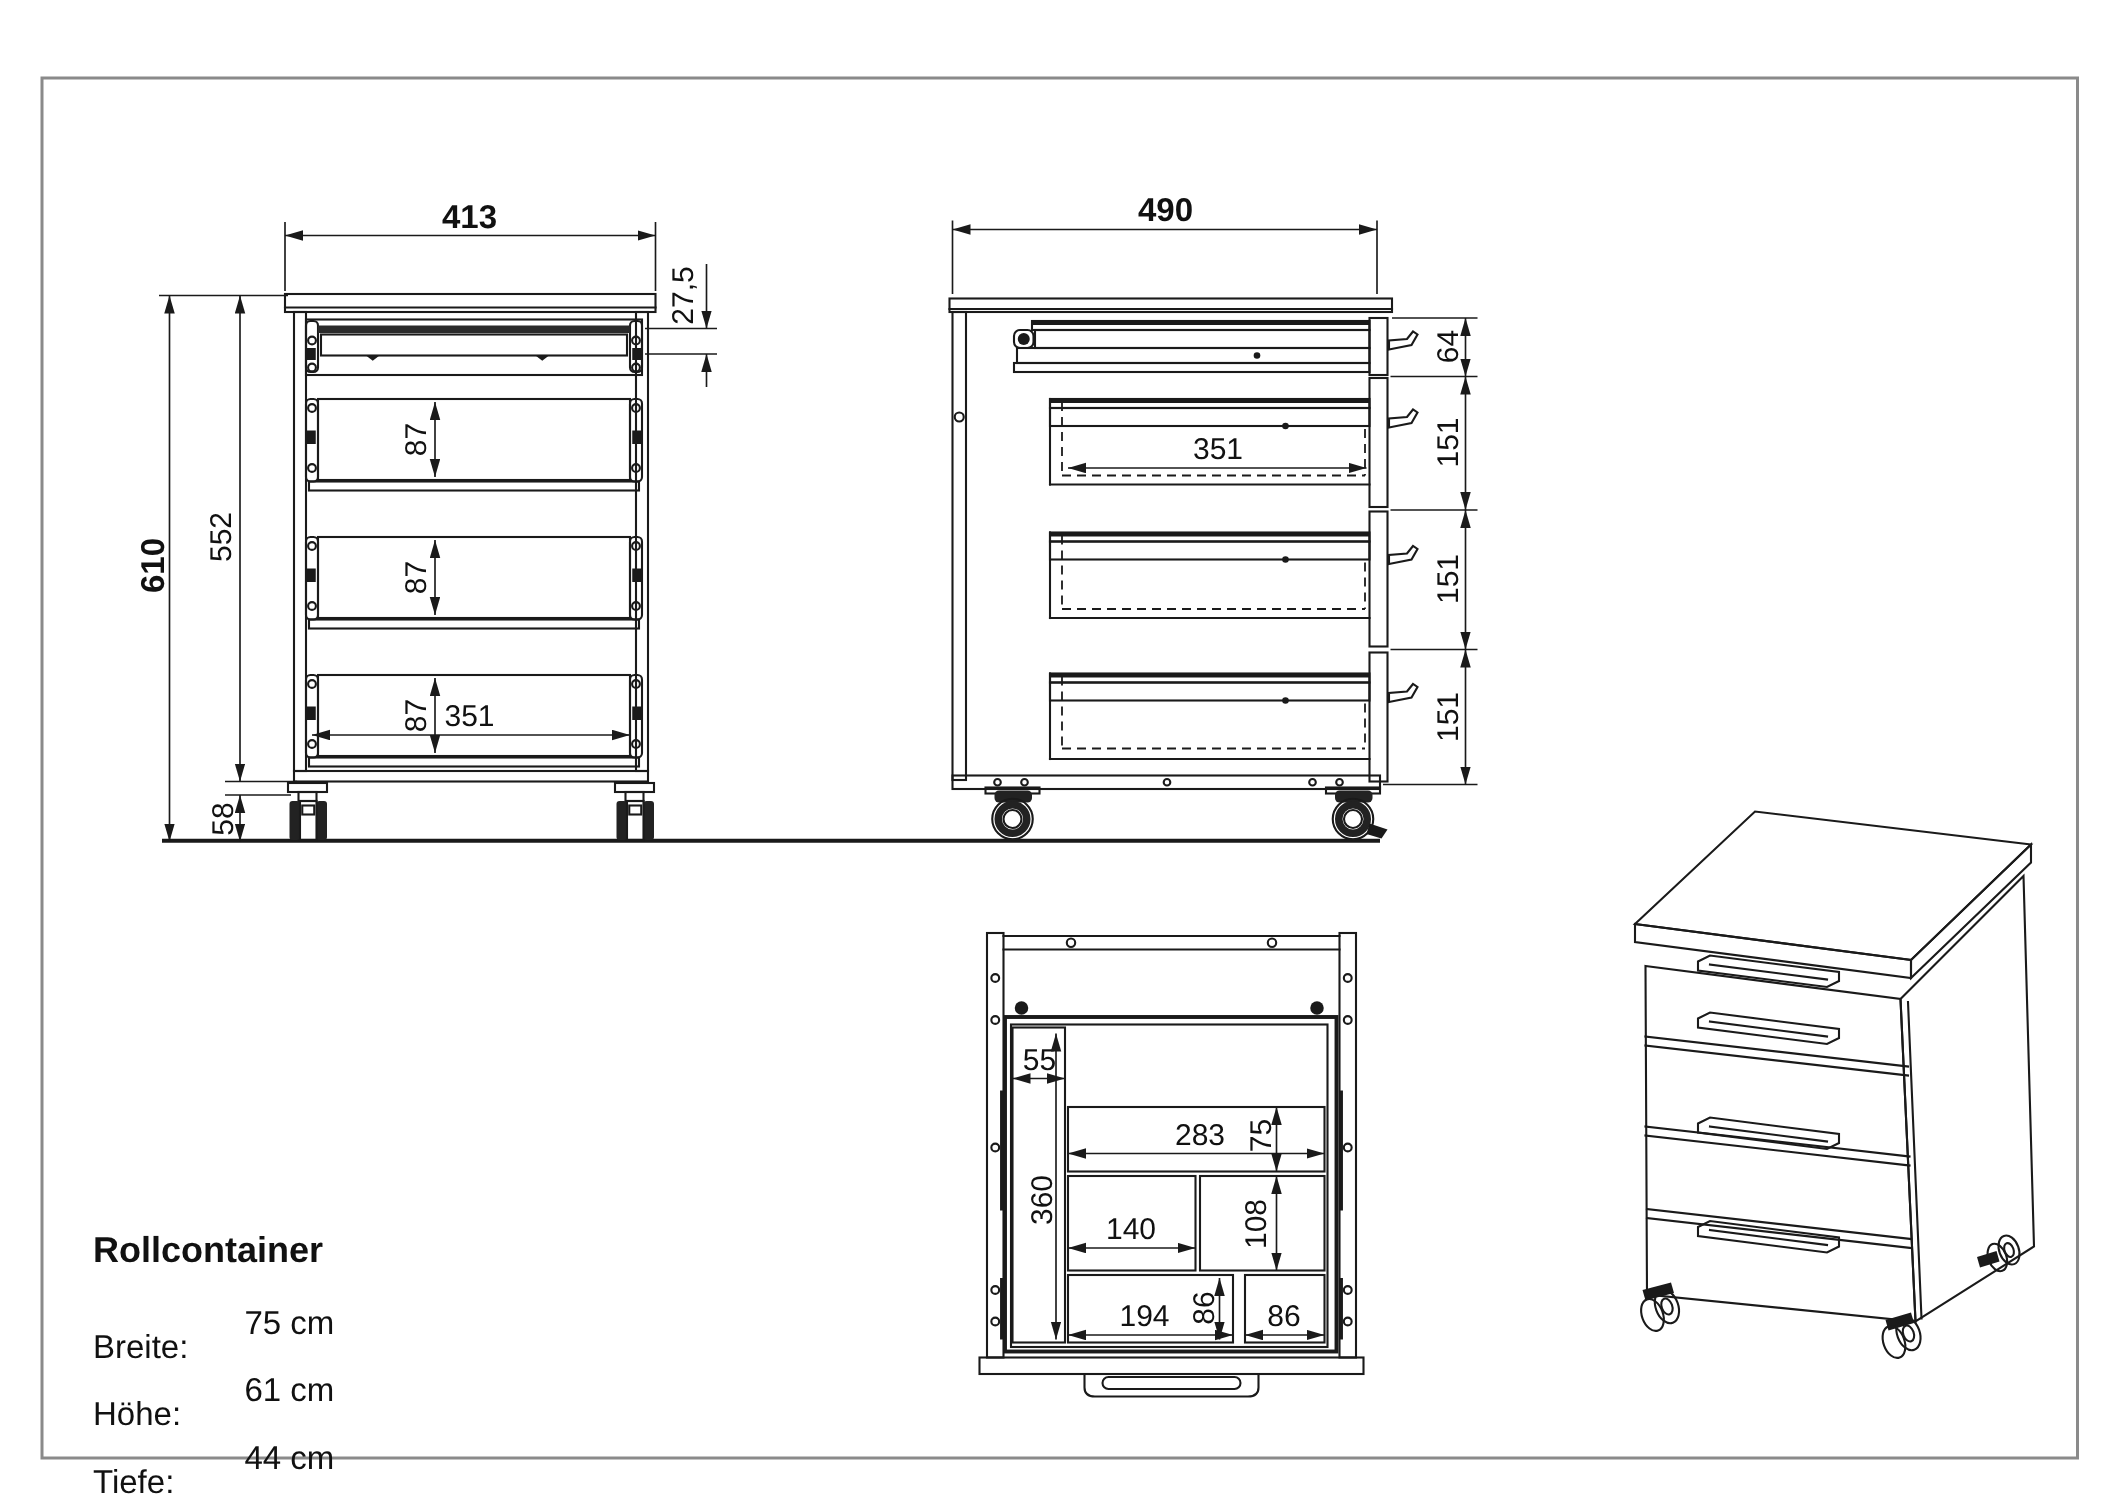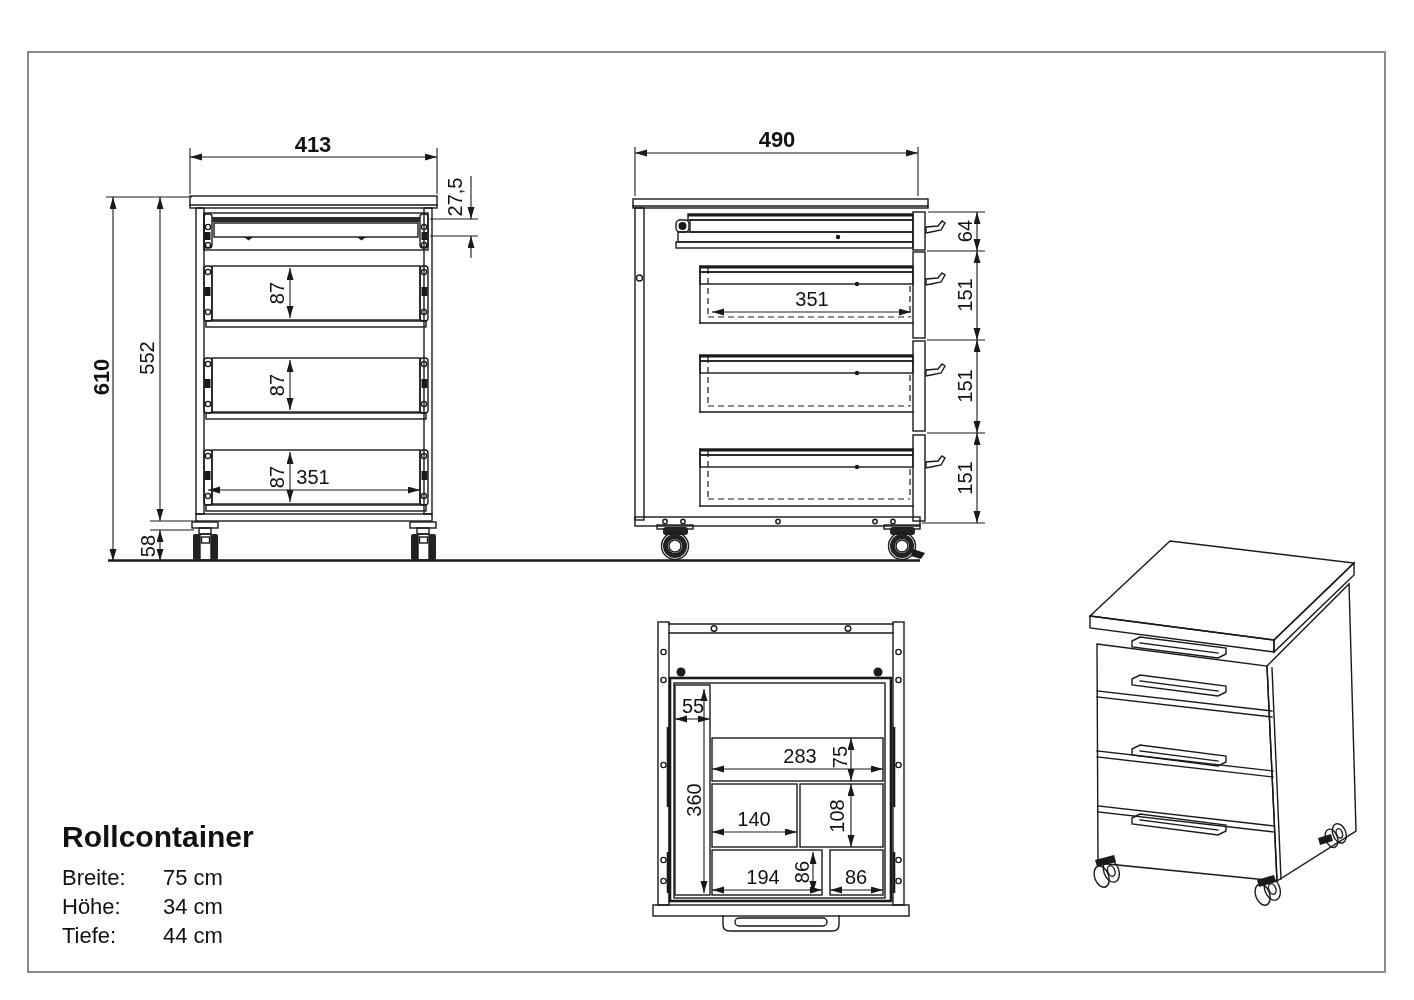--- a/index.html
+++ b/index.html
@@ -9,23 +9,23 @@
   svg{position:absolute;left:0;top:0;}
   svg text{fill:#111;font-family:"Liberation Sans",sans-serif;}
   .t20{font-size:20px;}
   .t22b{font-size:22px;font-weight:700;}
   .ln{stroke:#1a1a1a;stroke-width:1.4;fill:none;stroke-linecap:square;}
   .th{stroke:#1a1a1a;stroke-width:2.6;fill:none;}
   .dm{stroke:#1a1a1a;stroke-width:1.1;fill:none;}
   .dsh{stroke:#1a1a1a;stroke-width:1.2;fill:none;stroke-dasharray:6 4;}
   .fil{fill:#1a1a1a;stroke:none;}
   .title-block{position:absolute;left:62px;top:820px;color:#111;}
-  .tb-title{font-size:30px;font-weight:700;margin-bottom:9px;}
+  .tb-title{font-size:24px;font-weight:700;margin-bottom:19px;}
   .tb-row{font-size:22px;line-height:29px;display:flex;}
-  .tb-label{width:101px;}
+  .tb-label{width:101px;margin-top:16px;}
 </style>
 </head>
 <body>
 
 <div class="page">
   <div class="frame"></div>
 
   <svg width="1414" height="1000" viewBox="0 0 1414 1000">
     <defs>
       <marker id="arr" markerUnits="userSpaceOnUse" markerWidth="13" markerHeight="8" refX="12" refY="3.5" orient="auto-start-reverse">
@@ -386,20 +386,20 @@
   </svg>
 
   <div class="title-block">
     <div class="tb-title">Rollcontainer</div>
     <div class="tb-row">
       <span class="tb-label">Breite:</span>
       <span class="tb-value">75 cm</span>
     </div>
     <div class="tb-row">
       <span class="tb-label">Höhe:</span>
-      <span class="tb-value">34 cm</span>
+      <span class="tb-value">61 cm</span>
     </div>
     <div class="tb-row">
       <span class="tb-label">Tiefe:</span>
       <span class="tb-value">44 cm</span>
     </div>
   </div>
 </div>
 
 </body></html>

